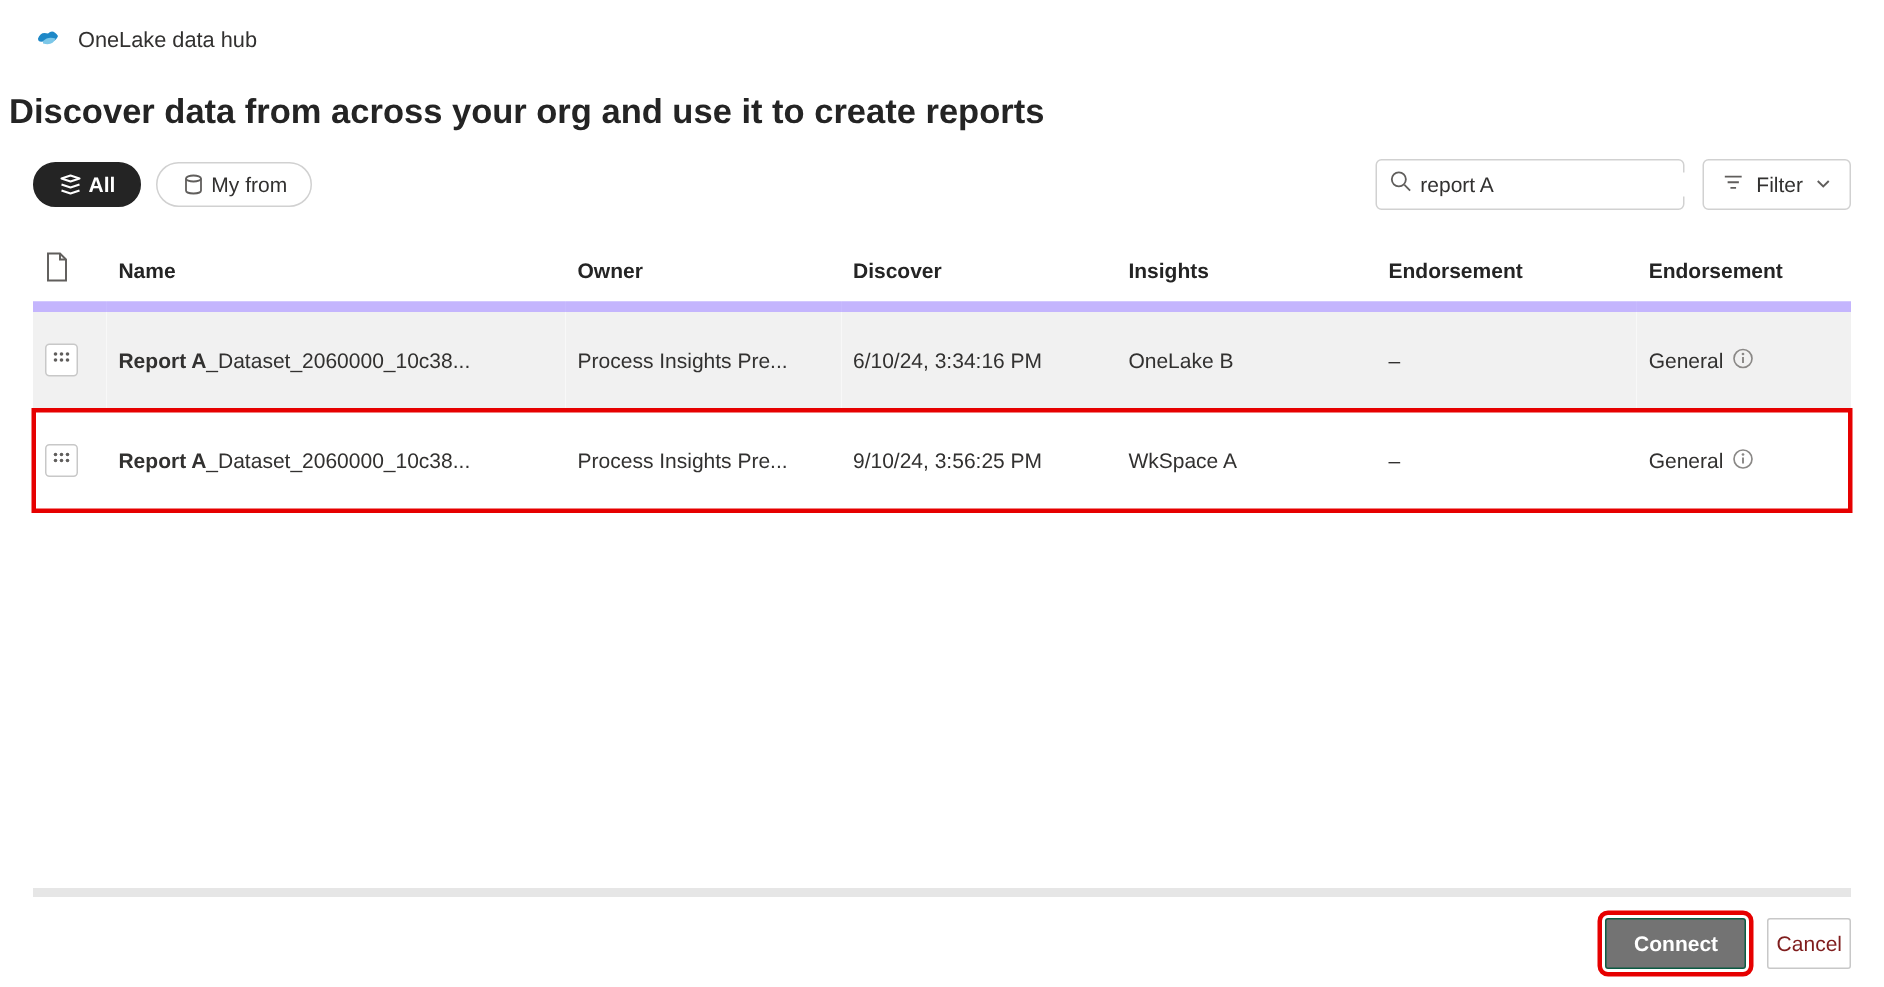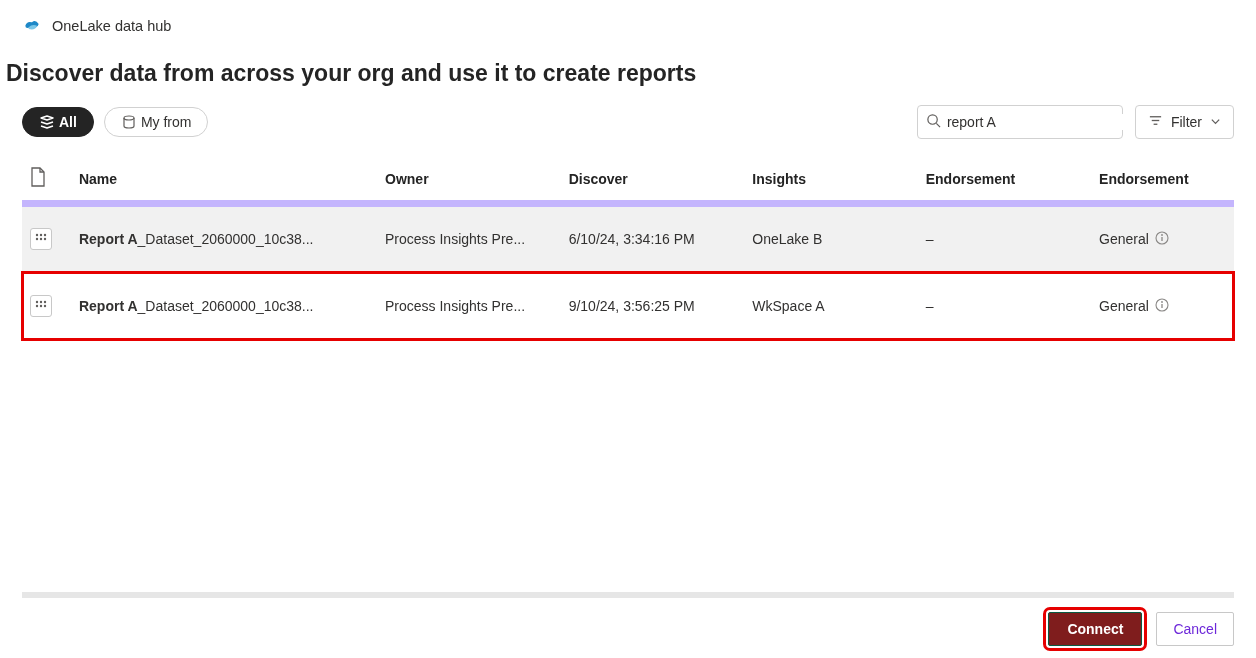--- a/index.html
+++ b/index.html
@@ -193,36 +193,36 @@
     }
     .footer {
       position: absolute;
       bottom: 12px;
       right: 22px;
       display: flex;
       gap: 14px;
       align-items: center;
     }
     .btn-primary {
-      background: #7f1d1d;
+      background: #737373;
       color: #fff;
       border: 1px solid #0b5a42;
       padding: 8px 18px;
       font-size: 14px;
       font-weight: 600;
       border-radius: 2px;
       cursor: pointer;
       outline: 3px solid #e60000;
       outline-offset: 2px;
     }
     .btn-secondary {
       background: #fff;
-      color: #6d28d9;
+      color: #7f1d1d;
       border: 1px solid #c8c8c8;
-      padding: 8px 16px;
+      padding: 8px 5px;
       font-size: 14px;
       border-radius: 2px;
       cursor: pointer;
     }
   </style>
 </head>
 <body>
 
 <div class="header-row">
   <span class="logo-icon">

